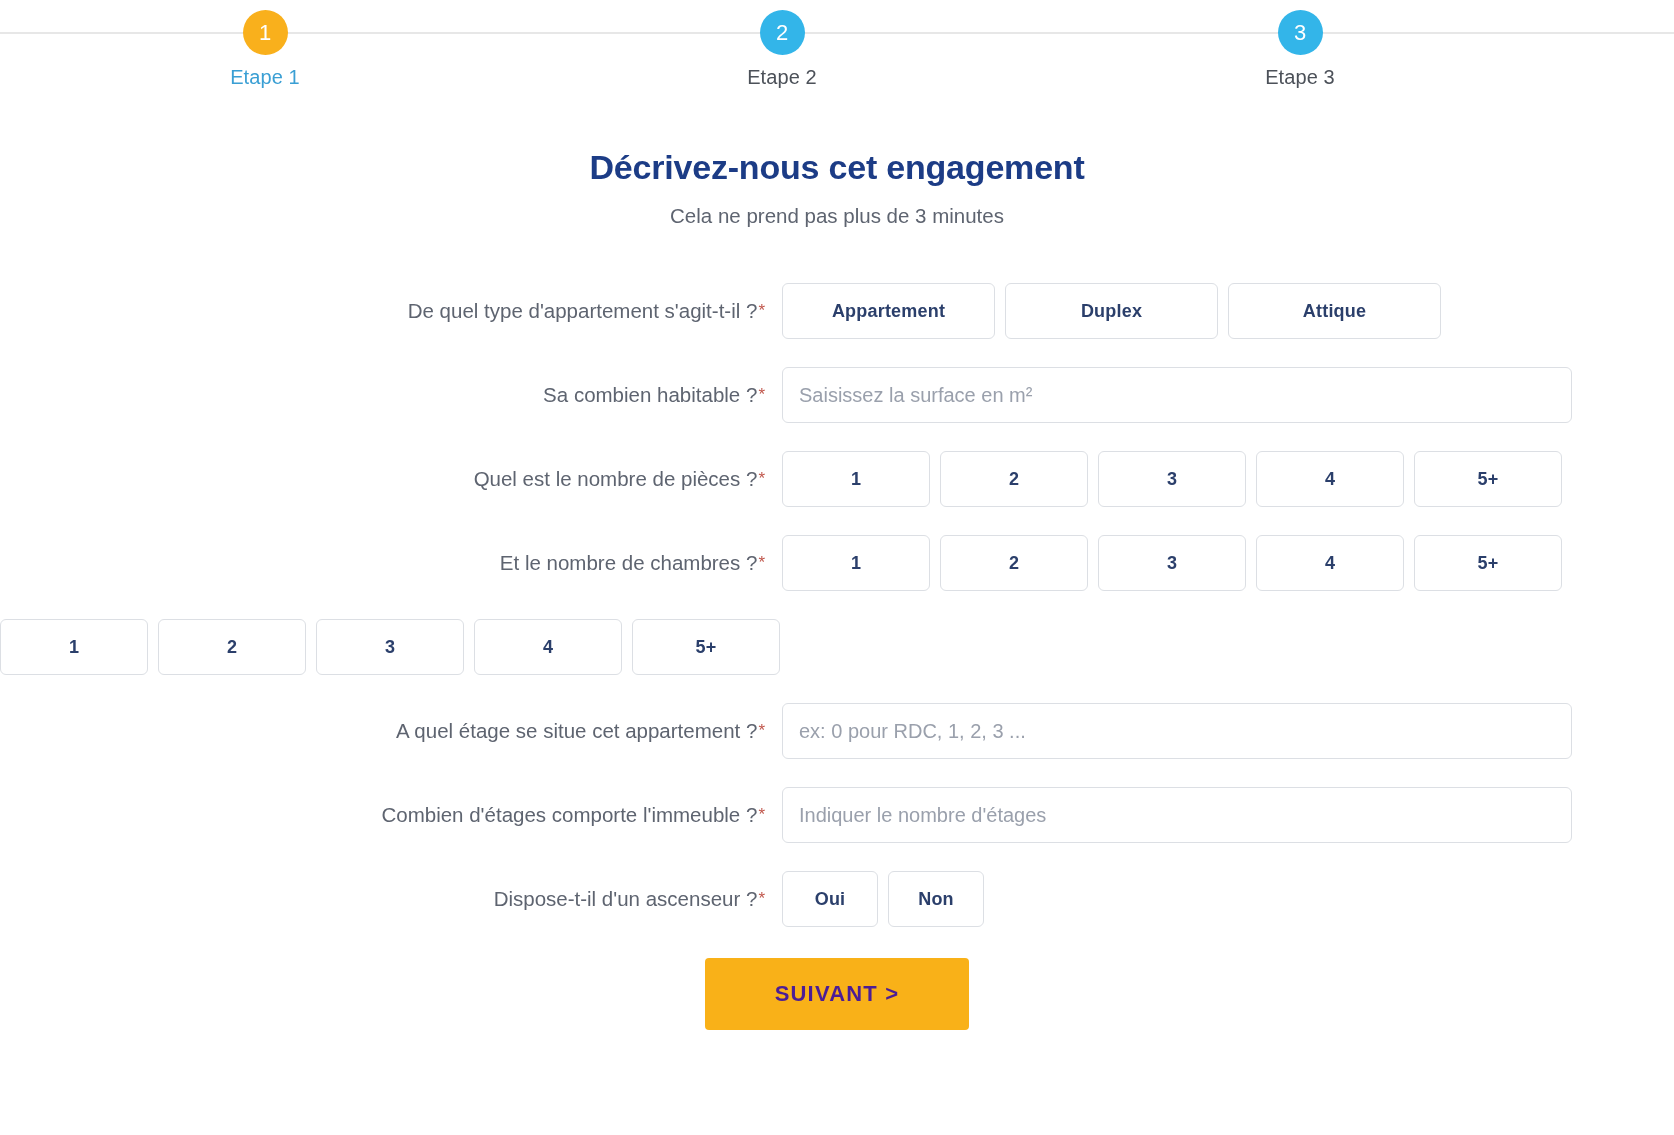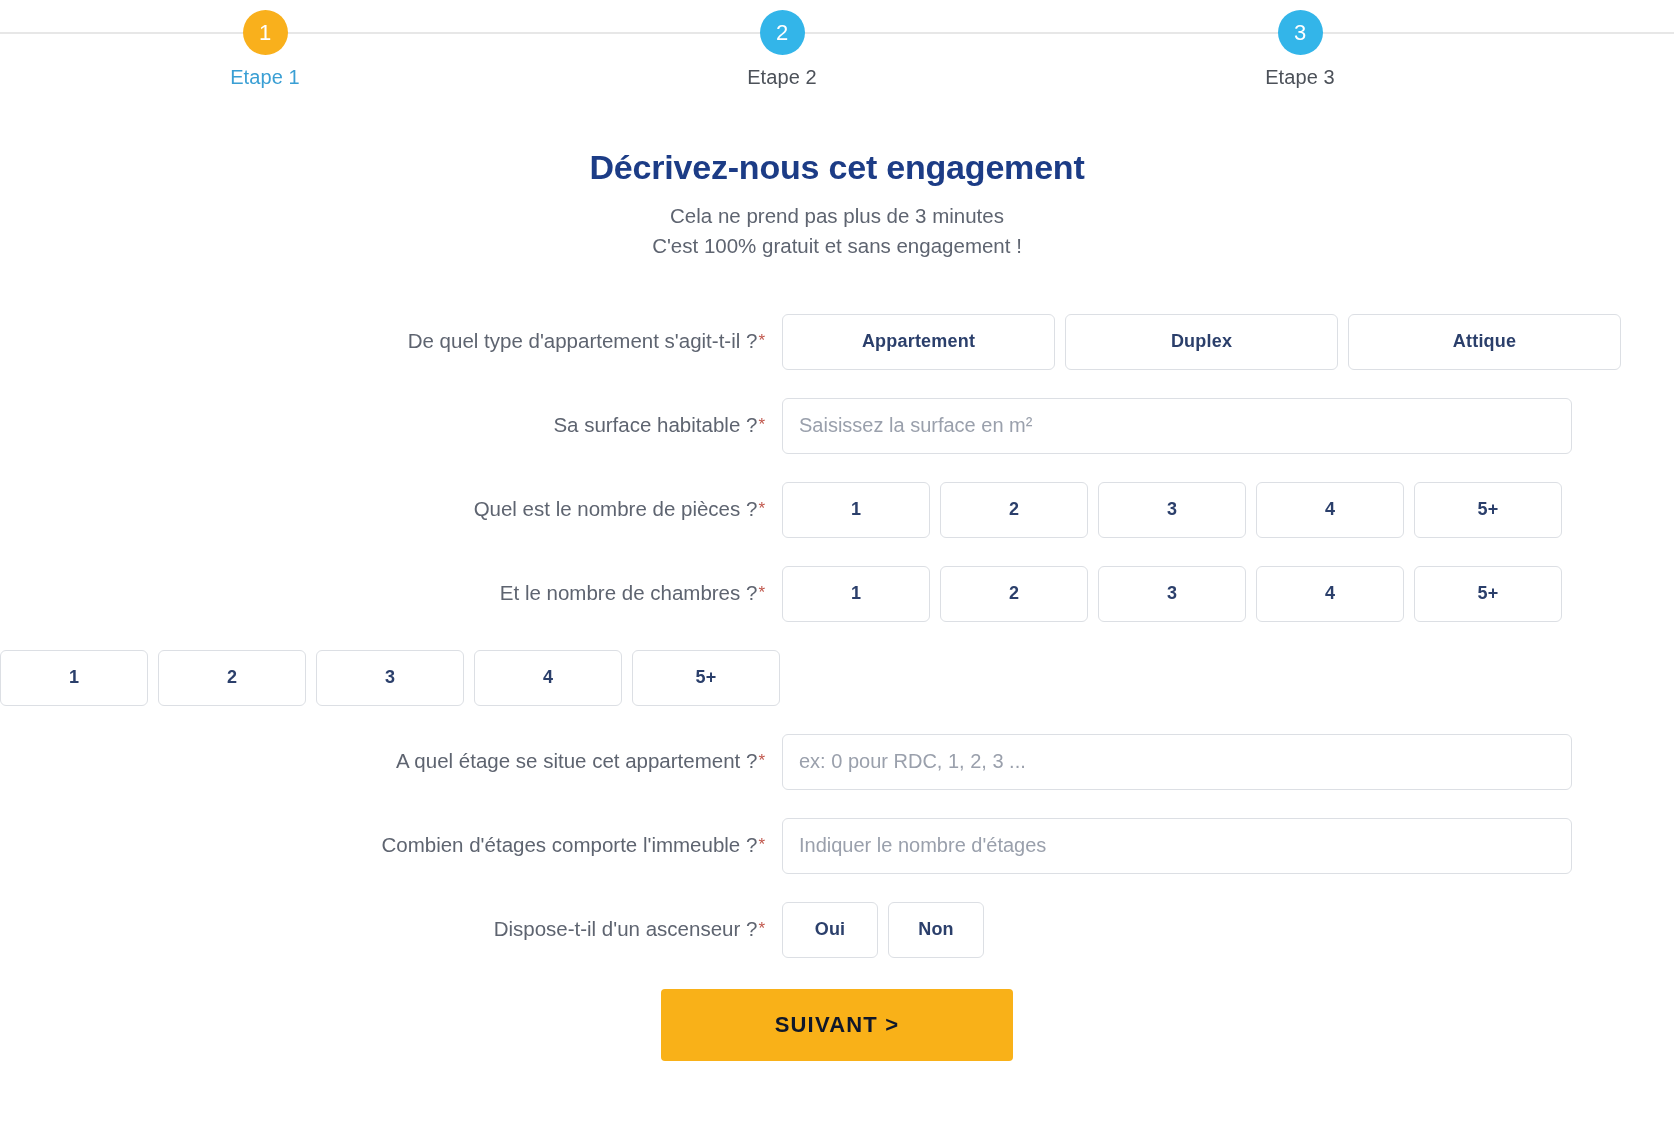--- a/index.html
+++ b/index.html
@@ -126,21 +126,21 @@
     font-size: 18px;
     font-weight: bold;
     letter-spacing: .2px;
     cursor: pointer;
     display: flex;
     align-items: center;
     justify-content: center;
     flex: 0 0 auto;
   }
 
-  .type-btn  { width: 273px; }
+  .type-btn  { width: 213px; }
   .num-btn   { width: 148px; }
   .bool-btn  { width: 96px; }
 
   .text-input {
     height: 56px;
     width: 790px;
     background: #ffffff;
     border: 1px solid #dcdfe4;
     border-radius: 6px;
     padding: 0 16px;
@@ -151,26 +151,26 @@
   }
   .text-input::placeholder { color: #9aa0ac; }
 
   
   .submit-wrap {
     display: flex;
     justify-content: center;
     margin-top: 26px;
   }
   .submit-btn {
-    width: 352px;
+    width: 264px;
     height: 72px;
     background: #f9b118;
     border: none;
     border-radius: 4px;
-    color: #0f172a;
+    color: #4c1d95;
     font-family: inherit;
     font-size: 22px;
     font-weight: bold;
     letter-spacing: 1.2px;
     cursor: pointer;
   }
 </style>
 </head>
 <body>
 
@@ -195,39 +195,38 @@
     <div class="step-bullet idle" style="background: rgb(51, 181, 233);">
       <span>3</span>
     </div>
     <div class="step-label idle">Etape 3</div>
   </div>
 </div>
 
 <div class="heading-wrap">
   <h1 class="page-title" style="color: rgb(28, 60, 134);">Décrivez-nous cet engagement</h1>
   <div class="subtitle">Cela ne prend pas plus de 3 minutes</div>
-  <div class="subtitle">C'est 100% gratuit et sans engagement !</div>
 </div>
 
 <div class="form">
 
   <div class="form-row">
     <div class="row-label">
       <span>De quel type d'appartement s'agit-t-il ?</span><span class="req">*</span>
     </div>
     <div class="row-control">
       <button class="choice-btn type-btn">Appartement</button>
       <button class="choice-btn type-btn">Duplex</button>
       <button class="choice-btn type-btn">Attique</button>
     </div>
   </div>
 
   <div class="form-row">
     <div class="row-label">
-      <span>Sa surface habitable ?</span><span class="req">*</span>
+      <span>Sa combien habitable ?</span><span class="req">*</span>
     </div>
     <div class="row-control">
       <input class="text-input" type="text" placeholder="Saisissez la surface en m²" value="" style="">
     </div>
   </div>
 
   <div class="form-row">
     <div class="row-label">
       <span>Quel est le nombre de pièces ?</span><span class="req">*</span>
     </div>

